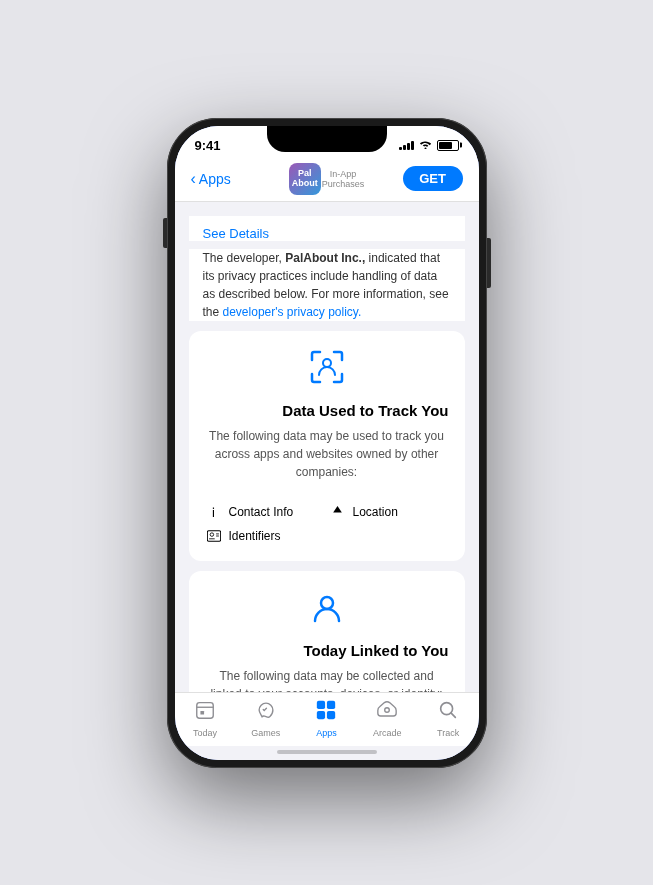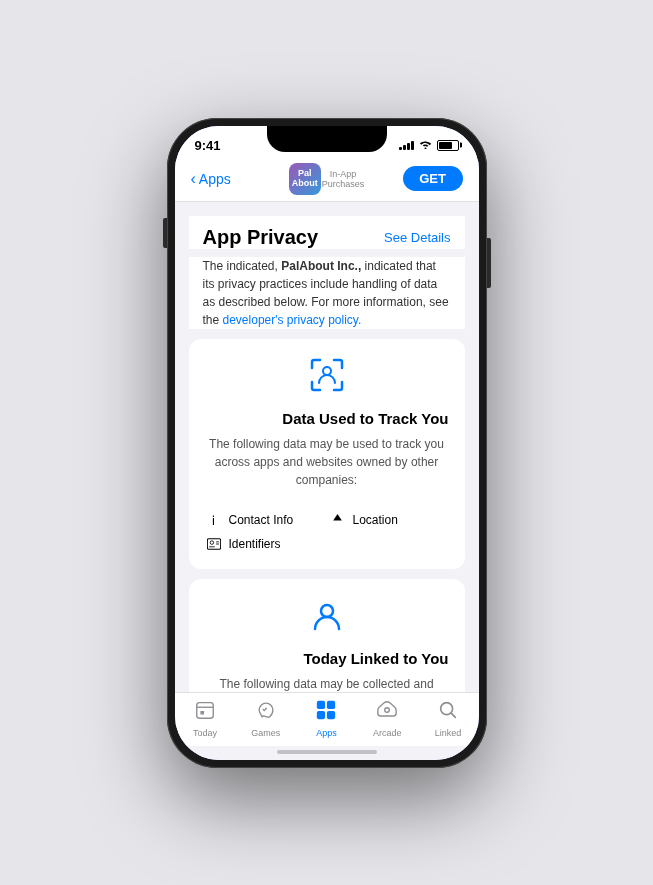--- a/index.html
+++ b/index.html
@@ -410,25 +410,24 @@
             <span style="font-size:9px;line-height:1.1;text-align:center;">Pal<br>About</span>
           </div>
           <span class="nav-subtitle">In-App<br>Purchases</span>
         </div>
         <button class="get-button">GET</button>
       </div>
 
       <div class="content">
 
         <div class="page-title-row">
-          <span class="page-title">App Privacy</span>
           <span class="see-details">See Details</span>
         </div>
         <div class="page-description">
-          <span>The indicated, </span><span class="highlight">PalAbout Inc.,</span><span> indicated that its privacy practices include handling of data as described below. For more information, see the </span><span class="link">developer's privacy policy.</span>
+          <span>The developer, </span><span class="highlight">PalAbout Inc.,</span><span> indicated that its privacy practices include handling of data as described below. For more information, see the </span><span class="link">developer's privacy policy.</span>
         </div>
 
         <div class="privacy-card">
           <div class="card-icon">
             <svg viewBox="0 0 40 40" fill="none" xmlns="http://www.w3.org/2000/svg">
 
               <path d="M5 13V7a2 2 0 0 1 2-2h6" stroke="#007aff" stroke-width="2.5" stroke-linecap="round" fill="none"></path>
               <path d="M27 5h6a2 2 0 0 1 2 2v6" stroke="#007aff" stroke-width="2.5" stroke-linecap="round" fill="none"></path>
               <path d="M35 27v6a2 2 0 0 1-2 2h-6" stroke="#007aff" stroke-width="2.5" stroke-linecap="round" fill="none"></path>
               <path d="M13 35H7a2 2 0 0 1-2-2v-6" stroke="#007aff" stroke-width="2.5" stroke-linecap="round" fill="none"></path>
@@ -521,21 +520,21 @@
           </span>
           <span class="tab-label">Arcade</span>
         </div>
         <div class="tab-item">
           <span class="tab-icon">
             <svg width="22" height="22" viewBox="0 0 24 24" fill="none">
                 <circle cx="10.5" cy="10.5" r="6.5" stroke="#8e8e93" stroke-width="1.8"></circle>
                 <line x1="15.5" y1="15.5" x2="20" y2="20" stroke="#8e8e93" stroke-width="1.8" stroke-linecap="round"></line>
               </svg>
           </span>
-          <span class="tab-label">Linked</span>
+          <span class="tab-label">Track</span>
         </div>
       </div>
 
       <div class="home-indicator">
         <div class="home-bar"></div>
       </div>
 
     </div>
   </div>
 </div>

